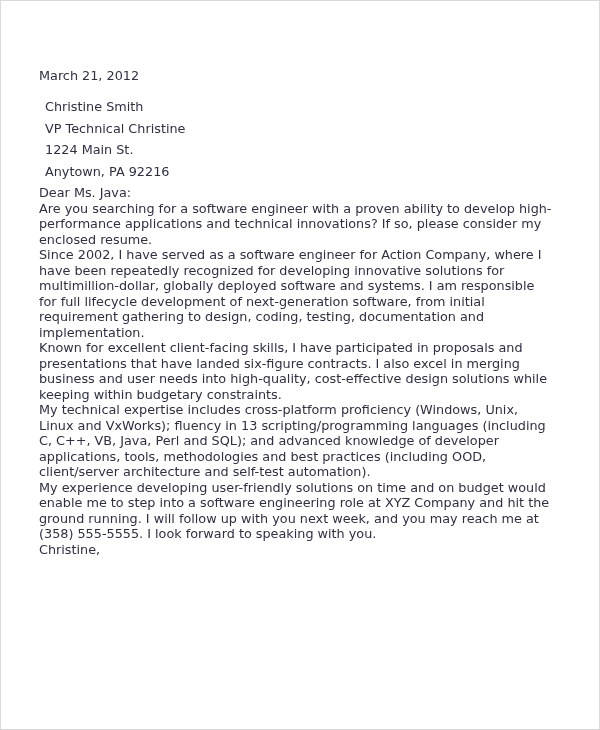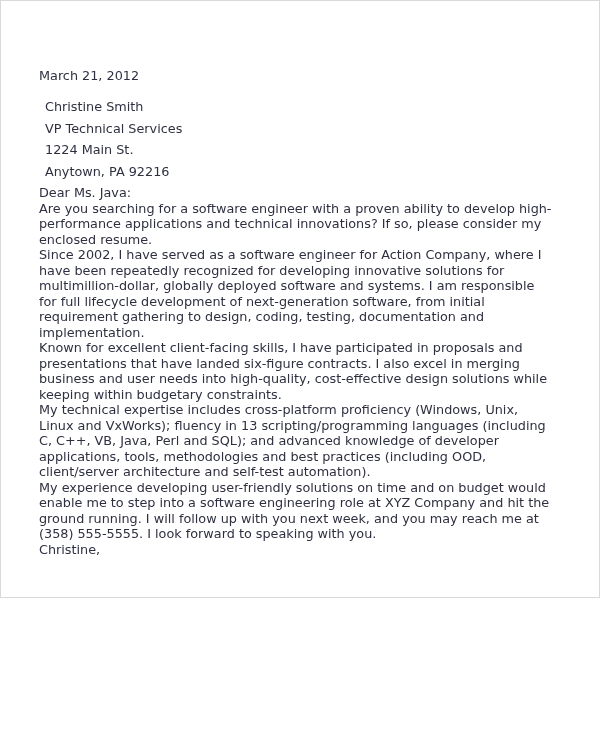--- a/index.html
+++ b/index.html
@@ -8,21 +8,21 @@
     --border_color: #d9d9d9;
   }
   * { box-sizing: border-box; }
   html, body {
     margin: 0;
     padding: 0;
     background: #ffffff;
   }
   .page {
     width: 600px;
-    height: 598px;
+    height: 730px;
     background: var(--page_bg, #ffffff);
     border: 1px solid var(--border_color, #d9d9d9);
     overflow: hidden;
   }
   .letter-body {
     padding: 67px 30px 0 38px;
     font-family: "DejaVu Sans", "Liberation Sans", sans-serif;
     font-size: 12.8px;
     line-height: 15.5px;
     color: var(--text_color, #2e3040);
@@ -42,21 +42,21 @@
 </head>
 <body>
 
 <div class="page">
   <div class="letter-body">
 
     <p>March 21, 2012</p>
 
     <div class="recipient-block">
       <p>Christine Smith</p>
-      <p>VP Technical Services</p>
+      <p>VP Technical Christine</p>
       <p>1224 Main St.</p>
       <p>Anytown, PA 92216</p>
     </div>
 
     <p>Dear Ms. Java:</p>
 
     <p>Are you searching for a software engineer with a proven ability to develop high-
 performance applications and technical innovations? If so, please consider my
 enclosed resume.</p>
 

